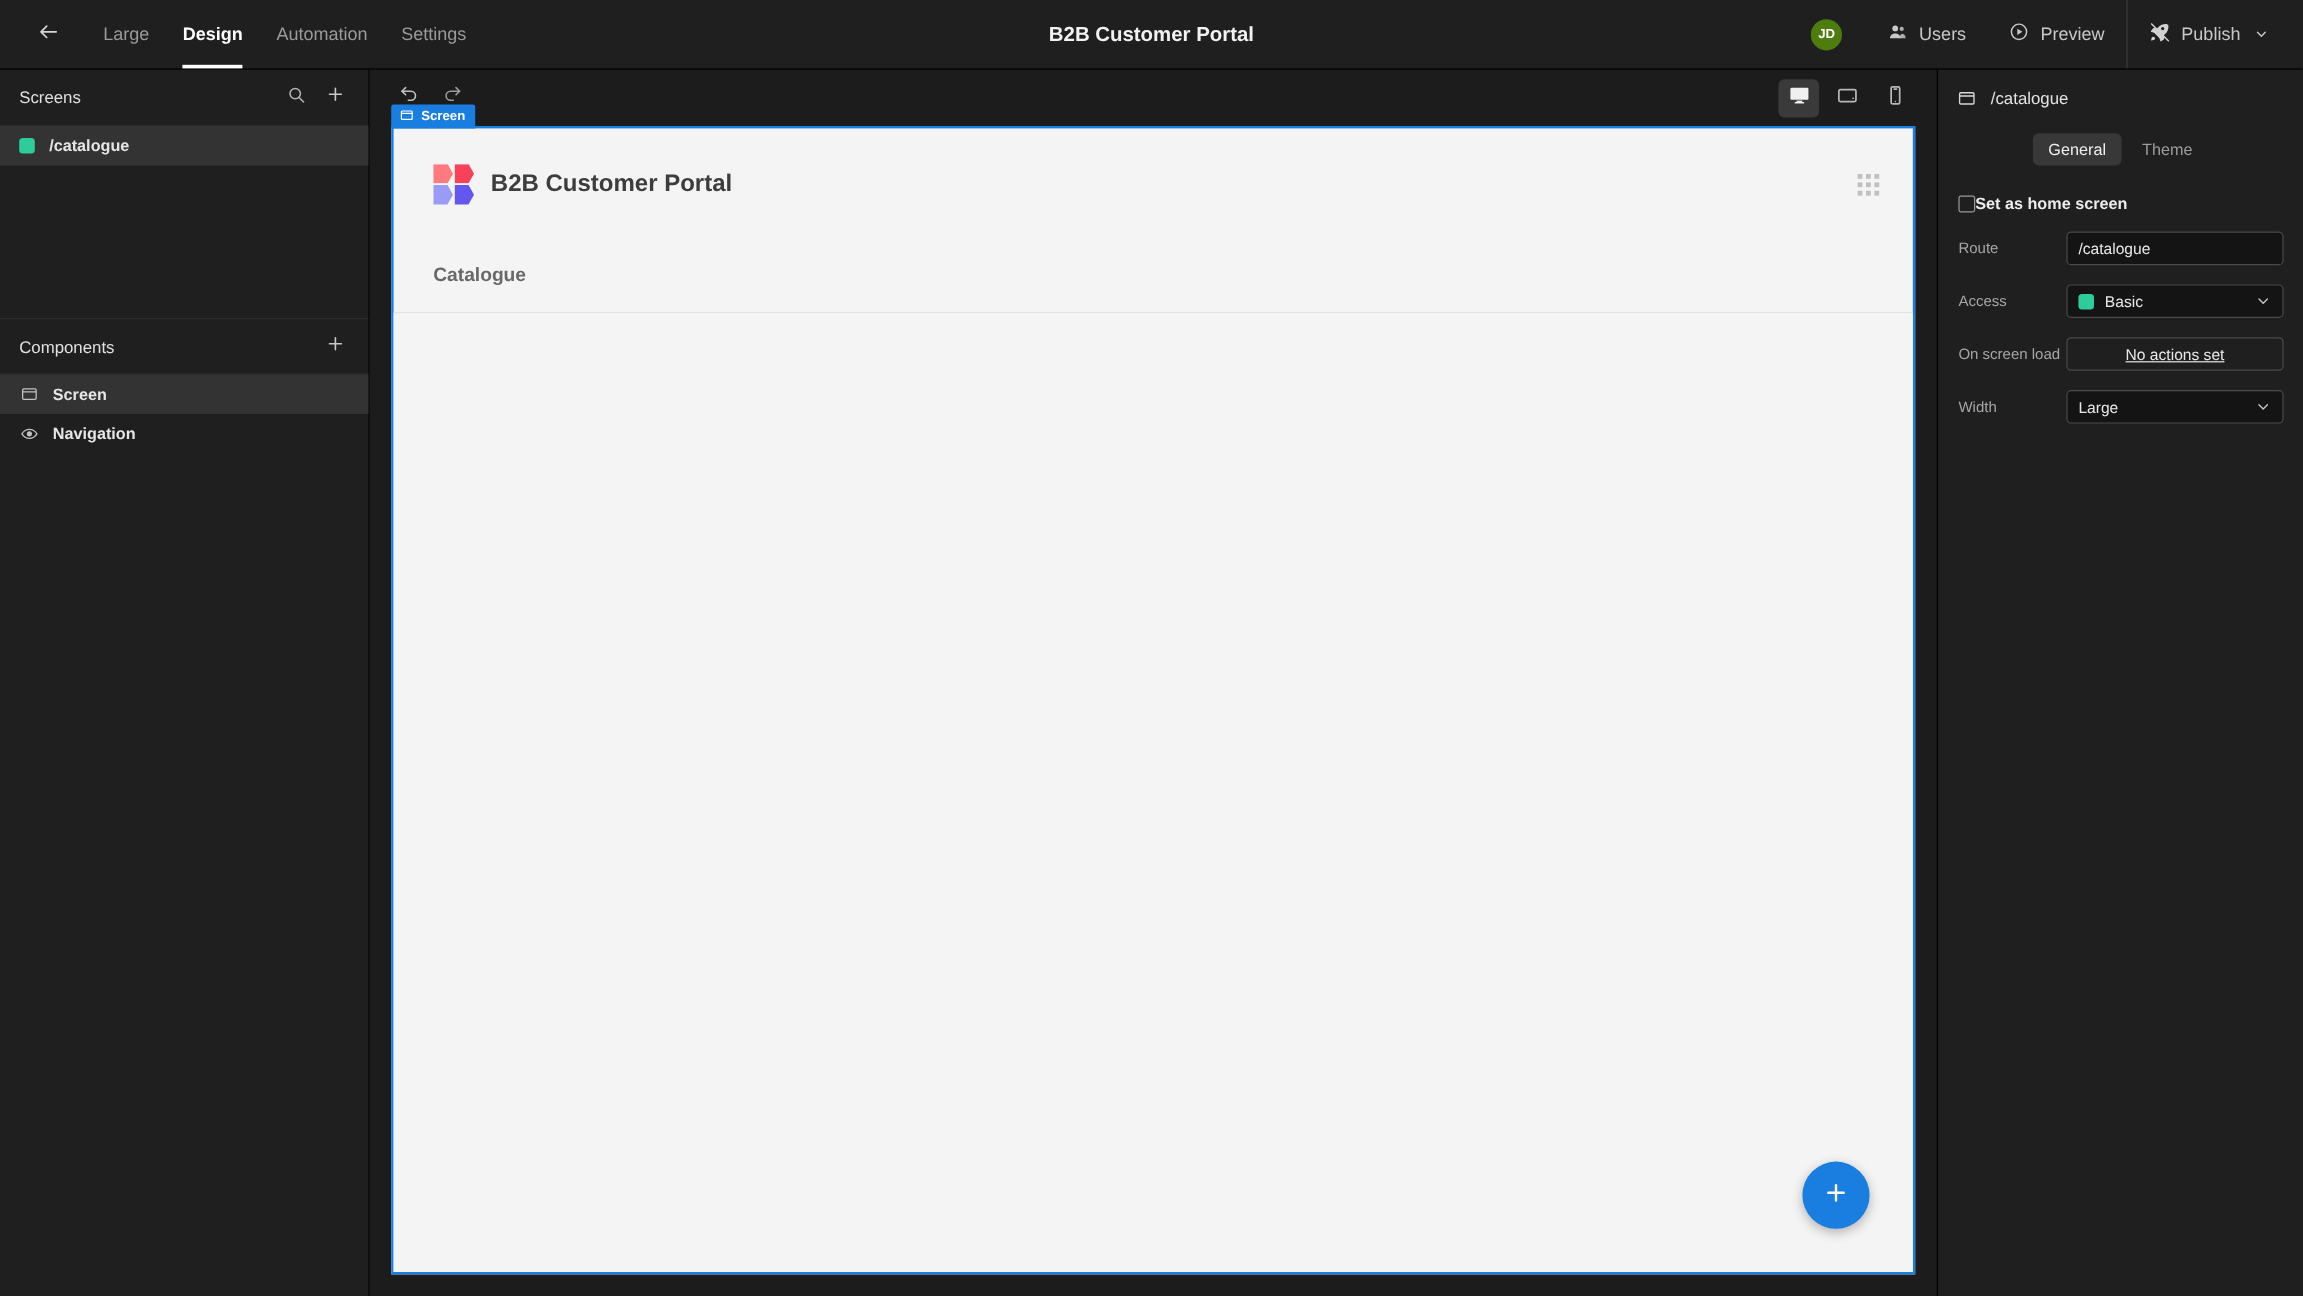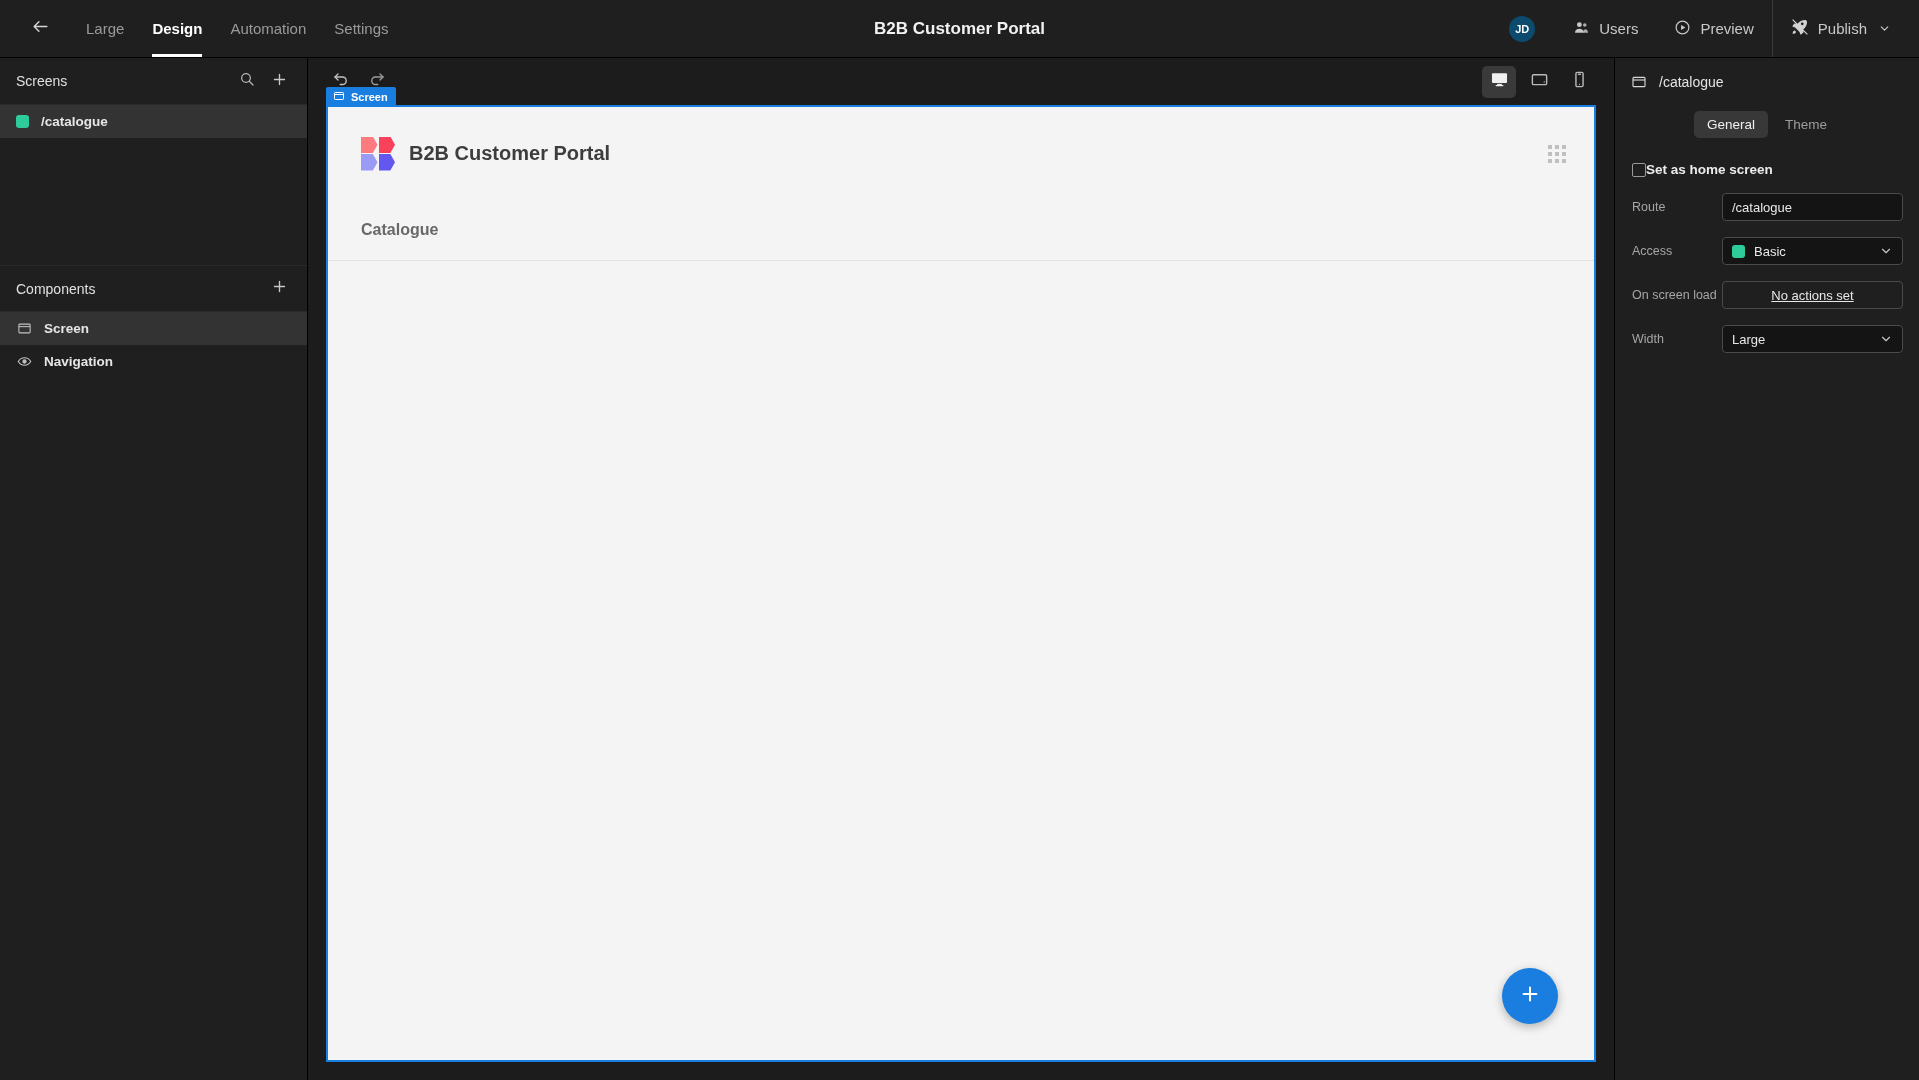--- a/index.html
+++ b/index.html
@@ -38,21 +38,21 @@
   .app-title {
     position: absolute; left: 0; right: 0; text-align: center;
     color: #f2f2f2; font-size: 17px; font-weight: bold;
     pointer-events: none;
   }
   .topbar-right {
     margin-left: auto; display: flex; align-items: center; height: 100%;
   }
   .avatar {
     width: 26px; height: 26px; border-radius: 50%;
-    background: #0c4a6e; color: #fff;
+    background: #4d7c0f; color: #fff;
     font-size: 11px; font-weight: bold;
     display: flex; align-items: center; justify-content: center;
     margin-right: 20px; cursor: pointer;
   }
   .tb-item {
     display: flex; align-items: center; gap: 9px;
     color: #c8c8c8; font-size: 15px;
     padding: 0 18px; height: 100%;
     cursor: pointer;
   }

